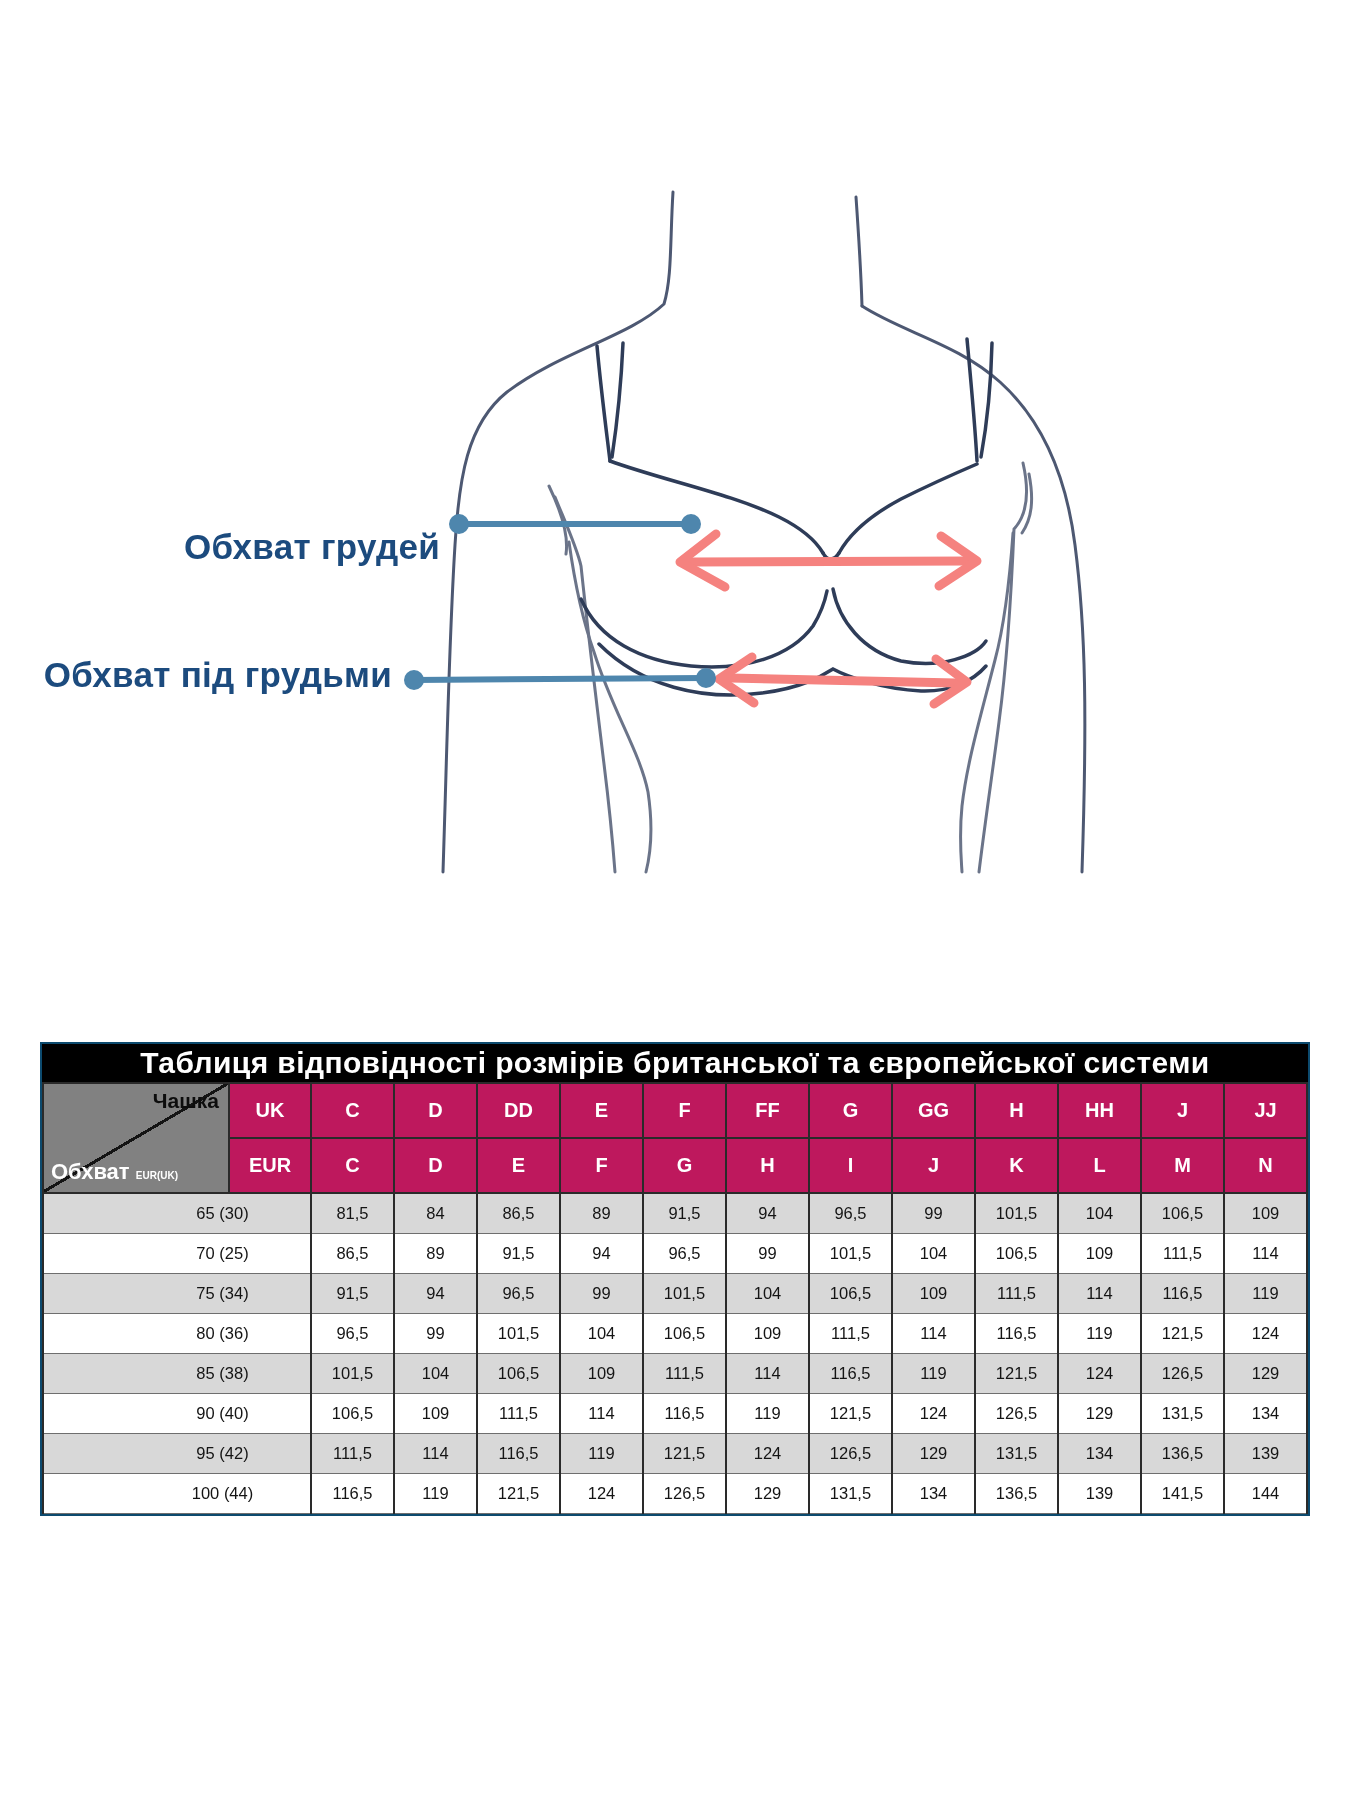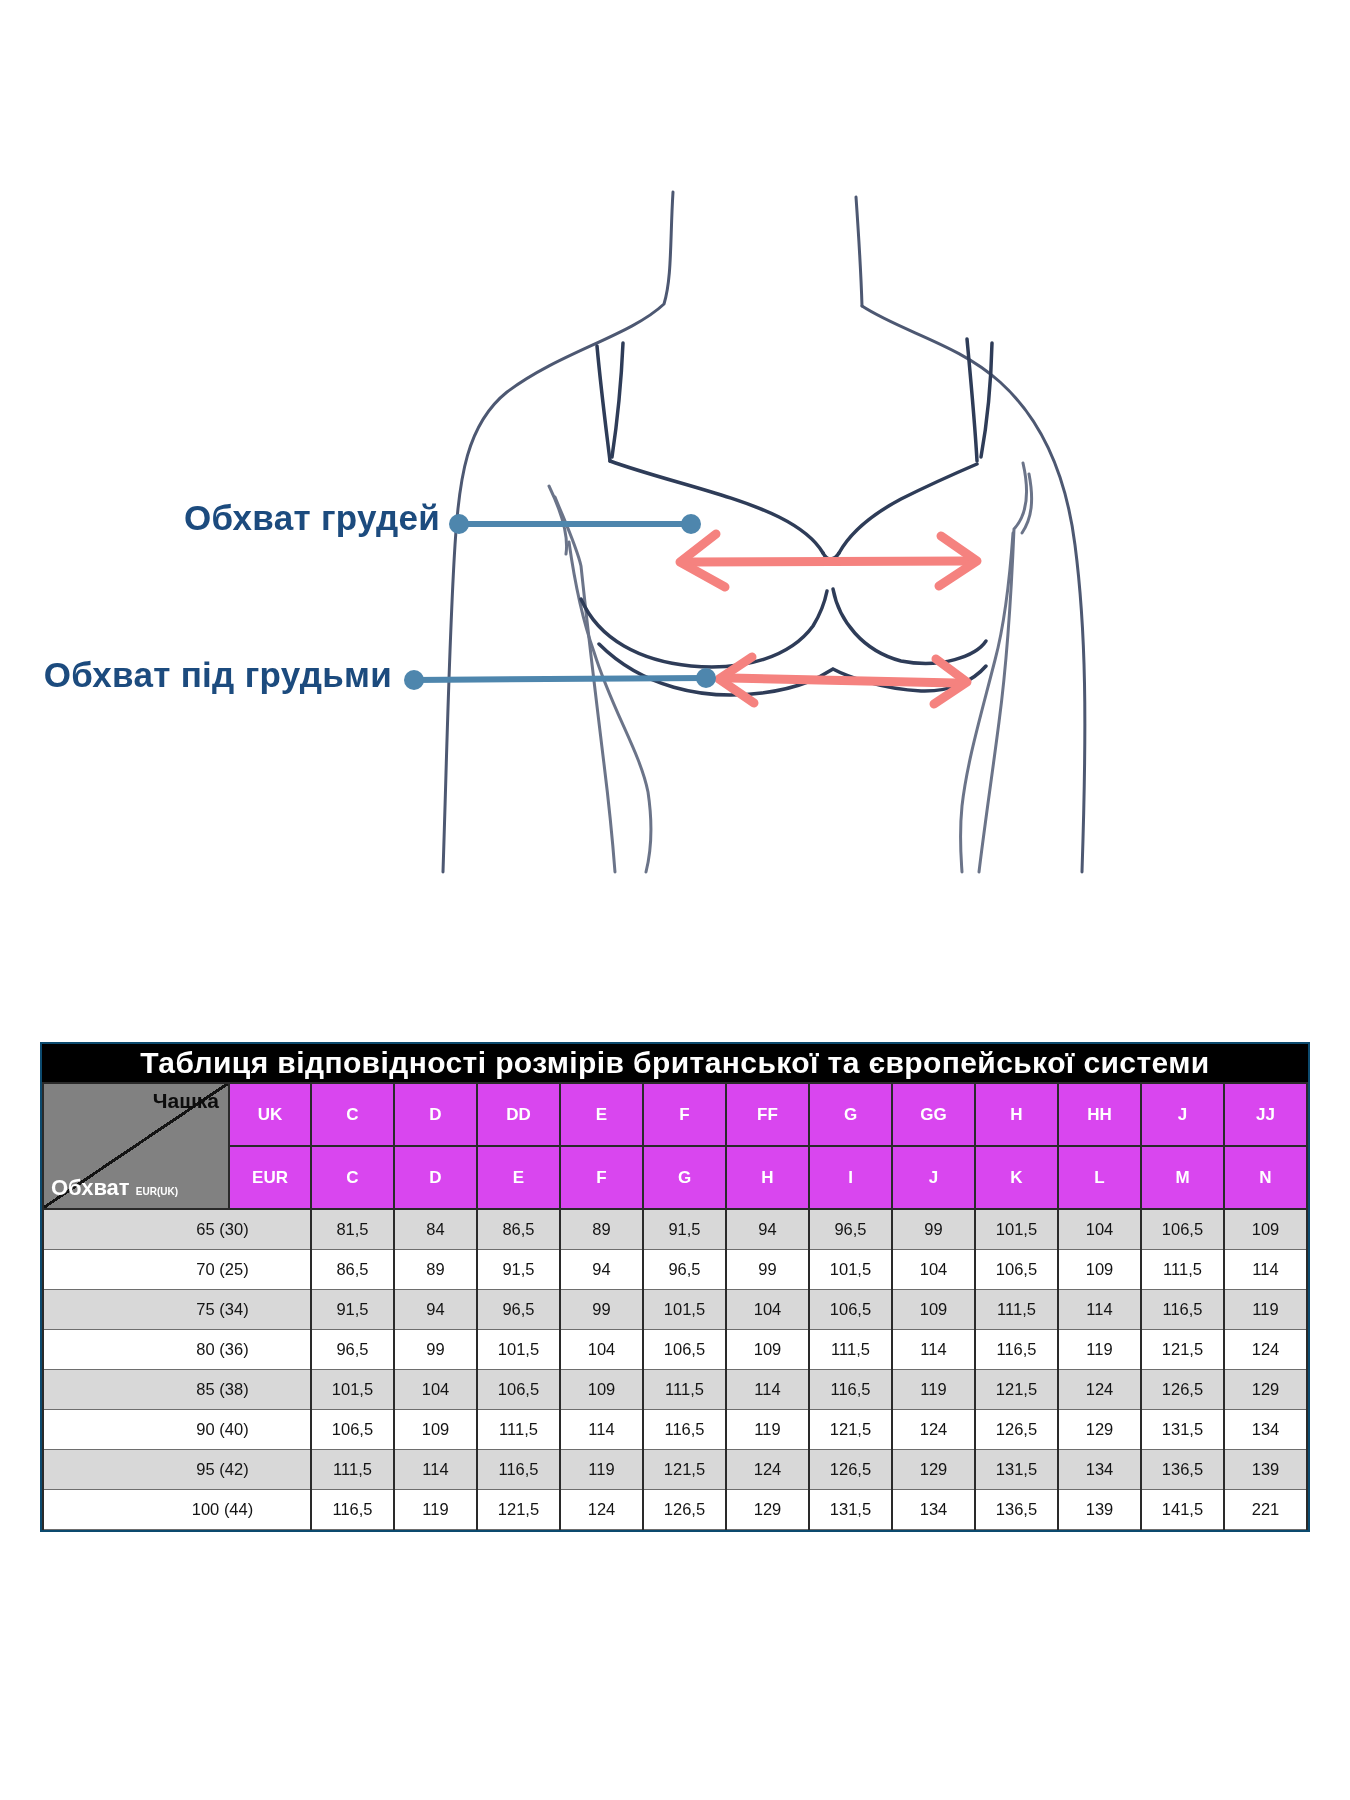--- a/index.html
+++ b/index.html
@@ -9,33 +9,33 @@
   
   .diagram-svg{position:absolute;left:0;top:0;}
   .ln-neck{stroke:#4d5872;stroke-width:3;fill:none;stroke-linecap:round;}
   .ln-body{stroke:#6b7489;stroke-width:3;fill:none;stroke-linecap:round;}
   .ln-bra{stroke:#2e3c58;stroke-width:3.5;fill:none;stroke-linecap:round;}
   .ln-red{stroke:#f5827f;stroke-width:9;fill:none;stroke-linecap:round;stroke-linejoin:round;}
   .ln-blue{stroke:#4e86ad;stroke-width:6;fill:none;stroke-linecap:round;}
   .dot{fill:#4e86ad;}
   .diagram-label{position:absolute;color:#1c4b7e;font-size:35px;font-weight:600;
                  white-space:nowrap;letter-spacing:.3px;}
-  .lbl-bust{top:498px;right:910px;}
+  .lbl-bust{top:527px;right:910px;}
   .lbl-underbust{top:655px;right:958px;}
 
   
   .size-table-wrap{position:absolute;left:40px;top:1042px;width:1270px;
                    border:2px solid #0c4a6e;box-sizing:border-box;background:#fff;}
   .table-title{background:#000;color:#fff;height:38px;line-height:38px;
                text-align:center;font-size:30px;font-weight:700;letter-spacing:.4px;
                white-space:nowrap;overflow:hidden;}
   table.sizes{width:100%;border-collapse:collapse;table-layout:fixed;}
   table.sizes td{box-sizing:border-box;text-align:center;vertical-align:middle;}
-  td.hd{background:#d946ef;color:#fff;font-weight:700;font-size:17px;
-        border:2px solid #2a2a2a;height:63px;}
+  td.hd{background:#be185d;color:#fff;font-weight:700;font-size:20px;
+        border:2px solid #2a2a2a;height:55px;}
   td.corner{position:relative;background-color:#818181;border:2px solid #2a2a2a;
     background-image:linear-gradient(to bottom right,
       rgba(0,0,0,0) calc(50% - 2px), #141414 calc(50% - 2px),
       #141414 calc(50% + 1px), rgba(0,0,0,0) calc(50% + 1px));margin-left:36px;}
   .corner-top{position:absolute;top:5px;right:9px;color:#0d0d0d;font-weight:700;font-size:21px;}
   .corner-bottom{position:absolute;bottom:7px;left:7px;color:#fff;font-weight:700;font-size:22px;}
   .corner-sub{font-size:10px;font-weight:700;}
   tr.data td{height:40px;font-size:16.5px;color:#141414;
              border-left:2px solid #2a2a2a;border-right:2px solid #2a2a2a;
              border-top:1px solid #6e6e6e;border-bottom:1px solid #6e6e6e;}
@@ -265,19 +265,19 @@
             <td class="val">119</td>
             <td class="val">121,5</td>
             <td class="val">124</td>
             <td class="val">126,5</td>
             <td class="val">129</td>
             <td class="val">131,5</td>
             <td class="val">134</td>
             <td class="val">136,5</td>
             <td class="val">139</td>
             <td class="val">141,5</td>
-            <td class="val">221</td>
+            <td class="val">144</td>
           </tr>
         </tbody>
     </table>
   </div>
 
 </div>
 
 </body></html>

